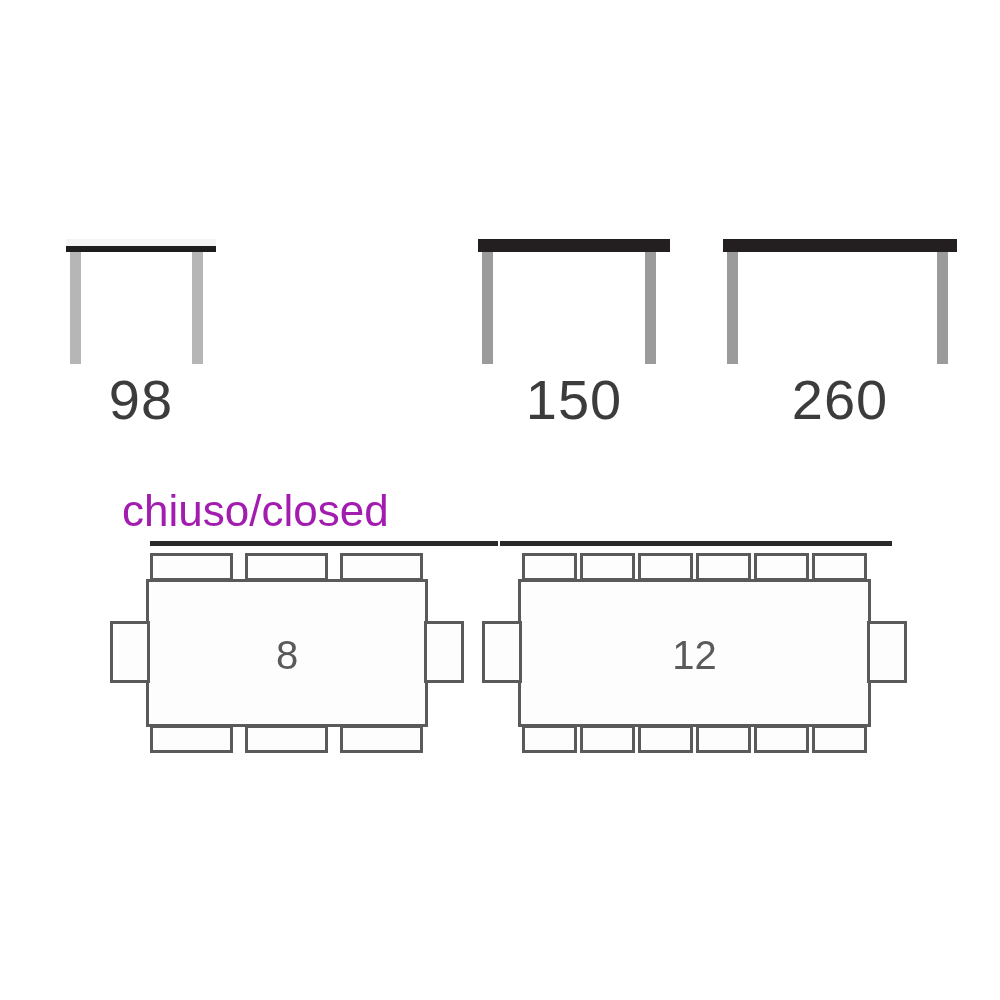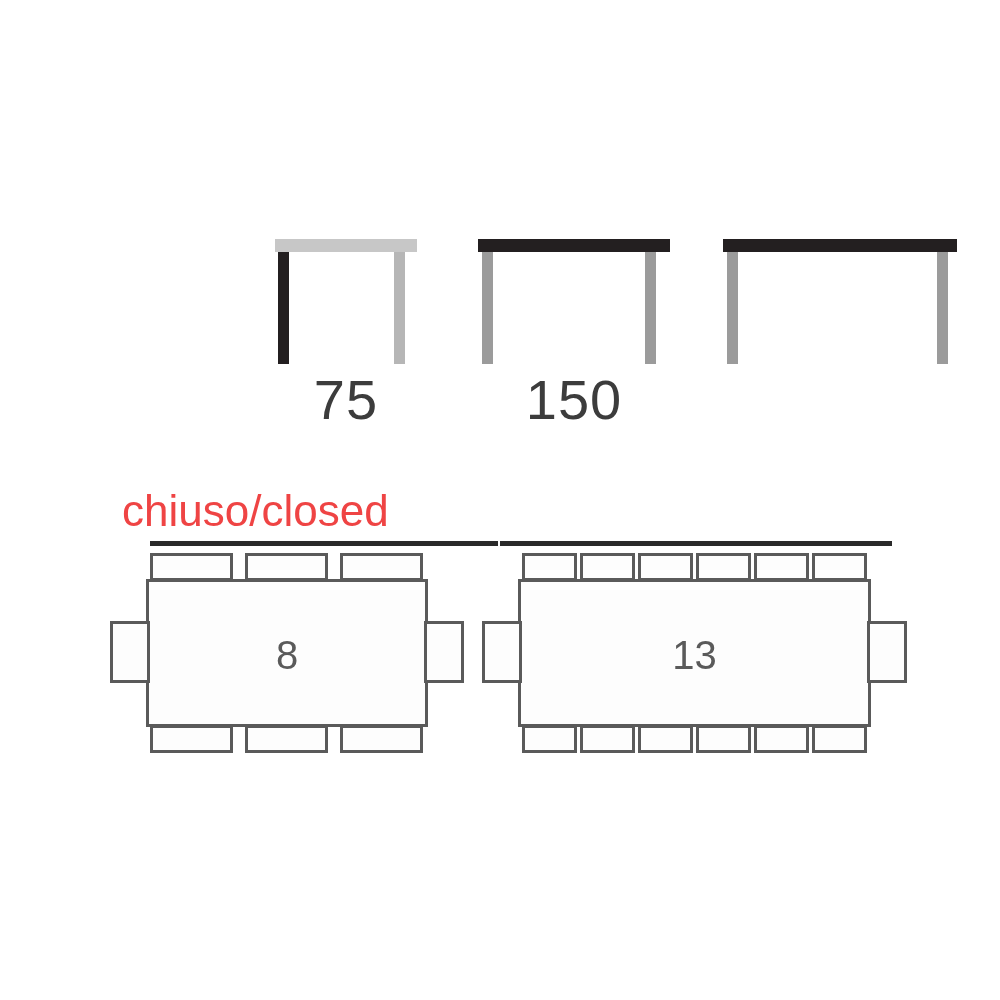--- a/index.html
+++ b/index.html
@@ -22,21 +22,21 @@
     font-size:56px;
     letter-spacing:1px;
     color:#3c3c3c;
     font-weight:400;
   }
 
   
   .caption{
     position:absolute;
     font-size:44px;
-    color:#ef4444;
+    color:#a21caf;
     white-space:nowrap;
   }
   .divider{position:absolute;background:#2a2a2a;}
 
   
   .plan{position:absolute;}
   .plan .body{
     position:absolute;left:0;top:0;
     border:3px solid #5a5a5a;
     background:#fdfdfd;
@@ -53,39 +53,40 @@
     font-size:40px;
     color:#5a5a5a;
     text-align:center;
   }
 </style>
 </head>
 <body>
 
 <div class="stage">
 
+  <div class="tbl" style="left:66px;top:239px;width:150px;height:125px;">
+    <div class="top" style="width:150px;height:13px;background:#f4f4f4;border-bottom:6px solid #1d1d1d;box-sizing:border-box;"></div>
+    <div class="leg" style="left:4px;top:13px;height:112px;background:#b6b6b6;"></div>
+    <div class="leg" style="left:126px;top:13px;height:112px;background:#b6b6b6;"></div>
+    <div class="label" style="left:-20px;top:128px;width:190px;">98</div>
+  </div>
 
-  <div class="tbl" style="left:275px;top:239px;width:142px;height:125px;">
-    <div class="top" style="width:142px;height:13px;background:#c7c7c7;"></div>
-    <div class="leg" style="left:3px;top:13px;height:112px;background:#231f20;"></div>
-    <div class="leg" style="left:119px;top:13px;height:112px;background:#b6b6b6;"></div>
-    <div class="label" style="left:-20px;top:128px;width:182px;">75</div>
-  </div>
 
   <div class="tbl" style="left:478px;top:239px;width:192px;height:125px;">
     <div class="top" style="width:192px;height:13px;background:#231f20;"></div>
     <div class="leg" style="left:4px;top:13px;height:112px;background:#9b9b9b;"></div>
     <div class="leg" style="left:167px;top:13px;height:112px;background:#9b9b9b;"></div>
     <div class="label" style="left:-20px;top:128px;width:232px;">150</div>
   </div>
 
   <div class="tbl" style="left:723px;top:239px;width:234px;height:125px;">
     <div class="top" style="width:234px;height:13px;background:#231f20;"></div>
     <div class="leg" style="left:4px;top:13px;height:112px;background:#9b9b9b;"></div>
     <div class="leg" style="left:214px;top:13px;height:112px;background:#9b9b9b;"></div>
+    <div class="label" style="left:-20px;top:128px;width:274px;">260</div>
   </div>
 
   <div class="caption" style="left:122px;top:486px;">chiuso/closed</div>
 
   <div class="divider" style="left:150px;top:541px;width:348px;height:5px;"></div>
   <div class="divider" style="left:500px;top:541px;width:392px;height:5px;"></div>
 
   <div class="plan" style="left:110px;top:553px;width:360px;height:200px;">
 
     <div class="seat" style="left:40px;top:0px;width:83px;height:28px;"></div>
@@ -118,16 +119,16 @@
     <div class="seat" style="left:0px;top:68px;width:40px;height:62px;"></div>
     <div class="seat" style="left:385px;top:68px;width:40px;height:62px;"></div>
 
     <div class="seat" style="left:40px;top:172px;width:55px;height:28px;"></div>
     <div class="seat" style="left:98px;top:172px;width:55px;height:28px;"></div>
     <div class="seat" style="left:156px;top:172px;width:55px;height:28px;"></div>
     <div class="seat" style="left:214px;top:172px;width:55px;height:28px;"></div>
     <div class="seat" style="left:272px;top:172px;width:55px;height:28px;"></div>
     <div class="seat" style="left:330px;top:172px;width:55px;height:28px;"></div>
 
-    <div class="count" style="left:36px;top:80px;width:353px;">13</div>
+    <div class="count" style="left:36px;top:80px;width:353px;">12</div>
   </div>
 
 </div>
 
 </body></html>

